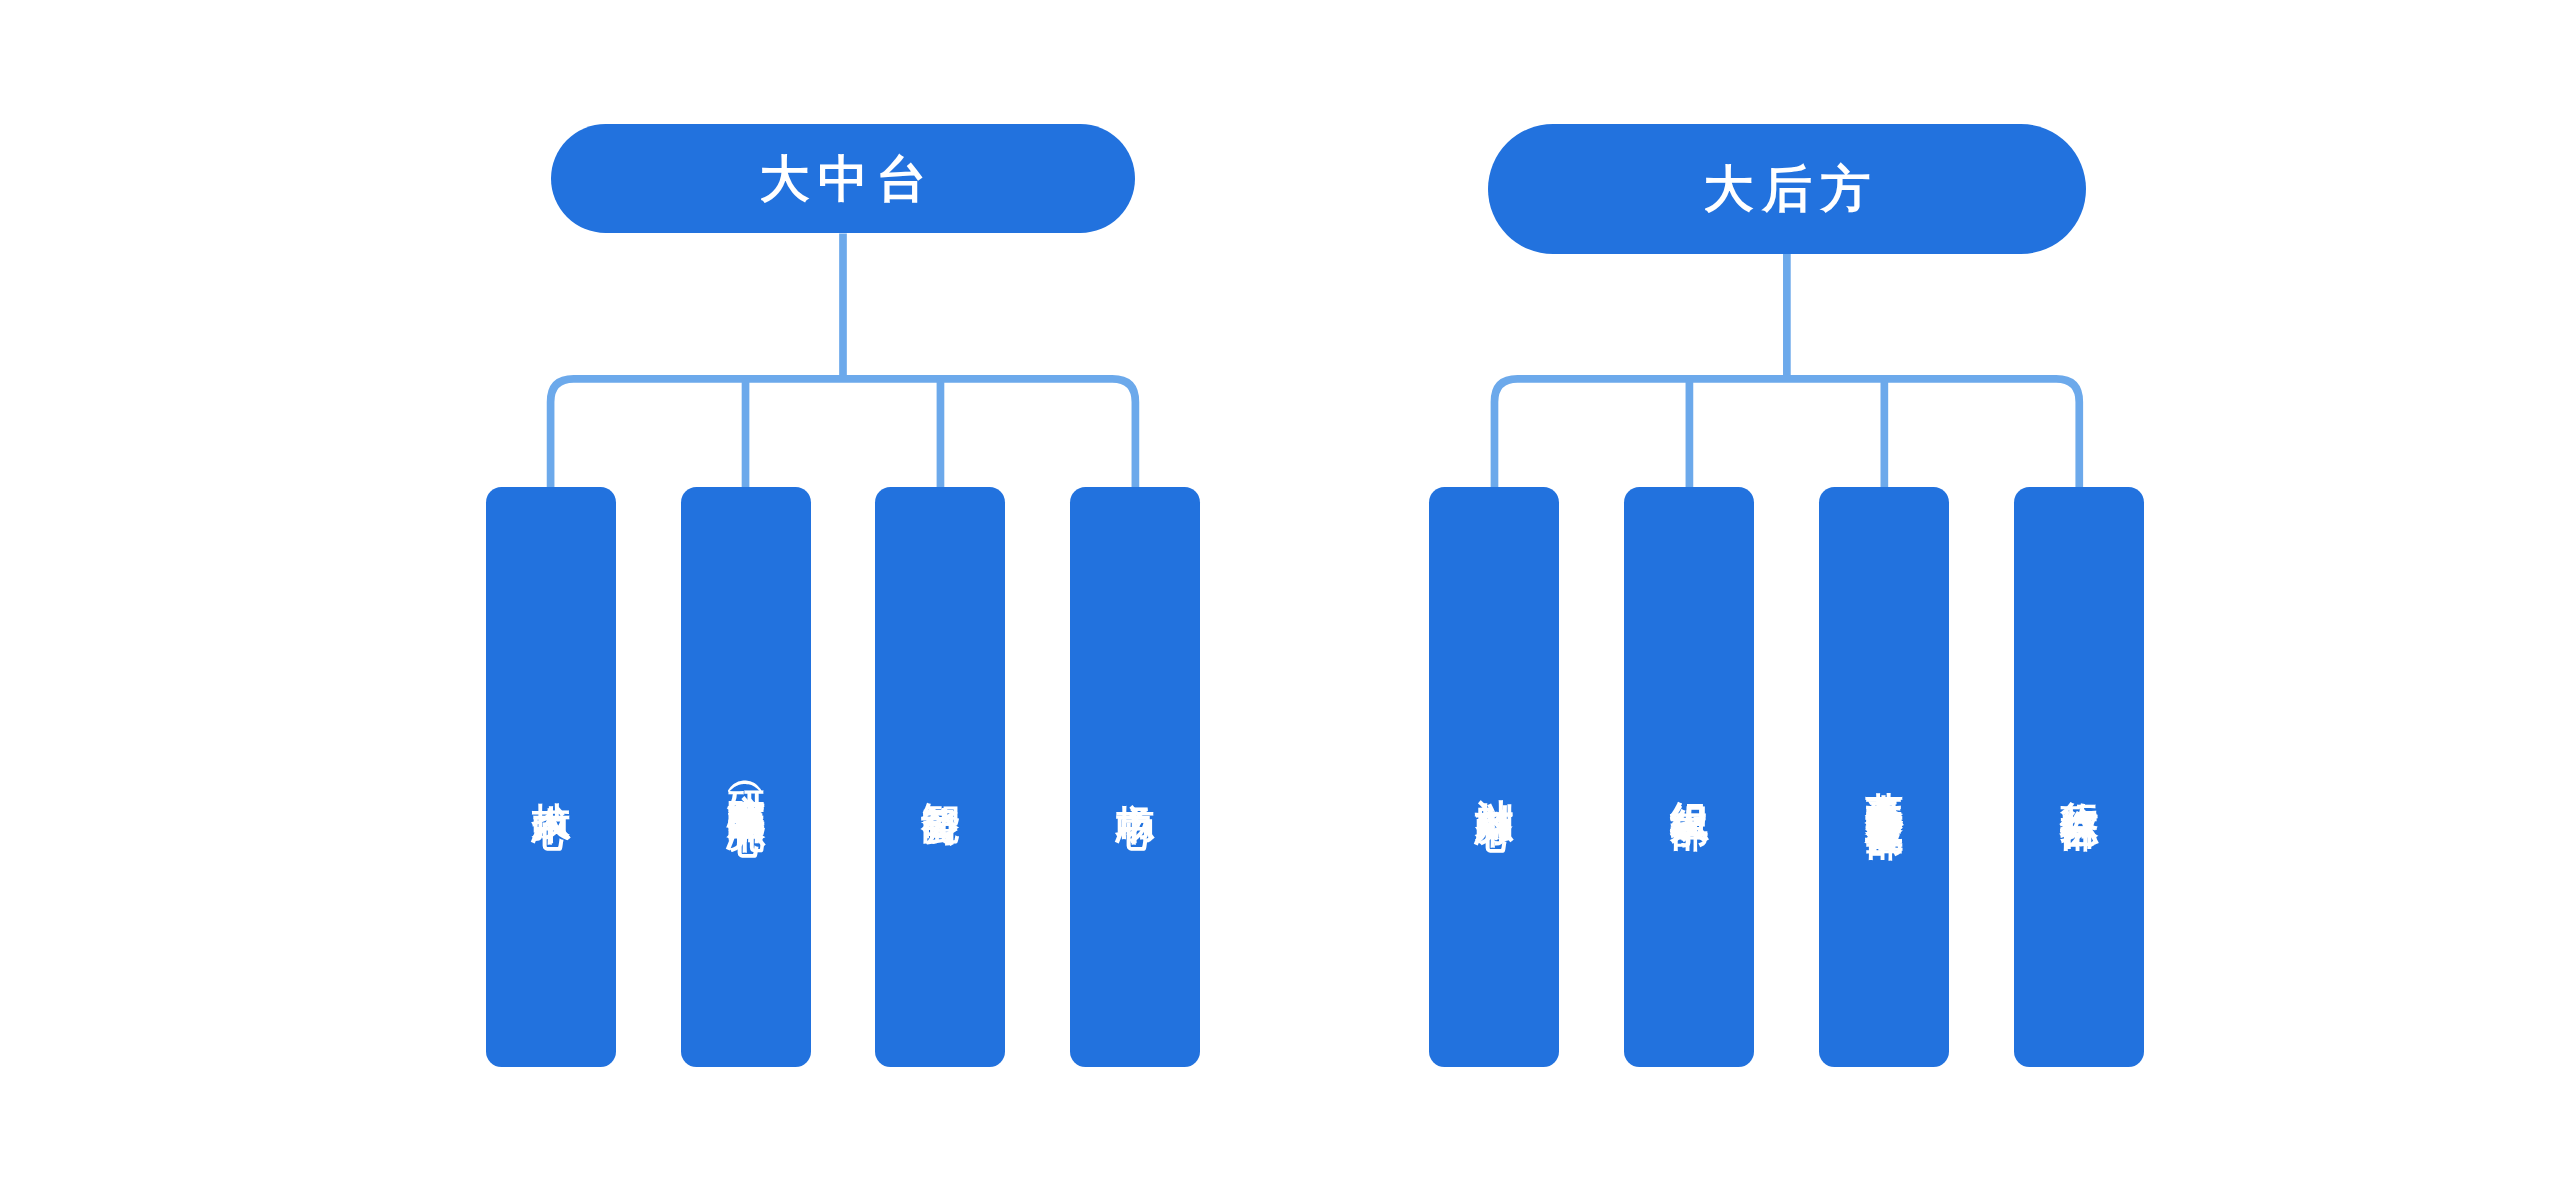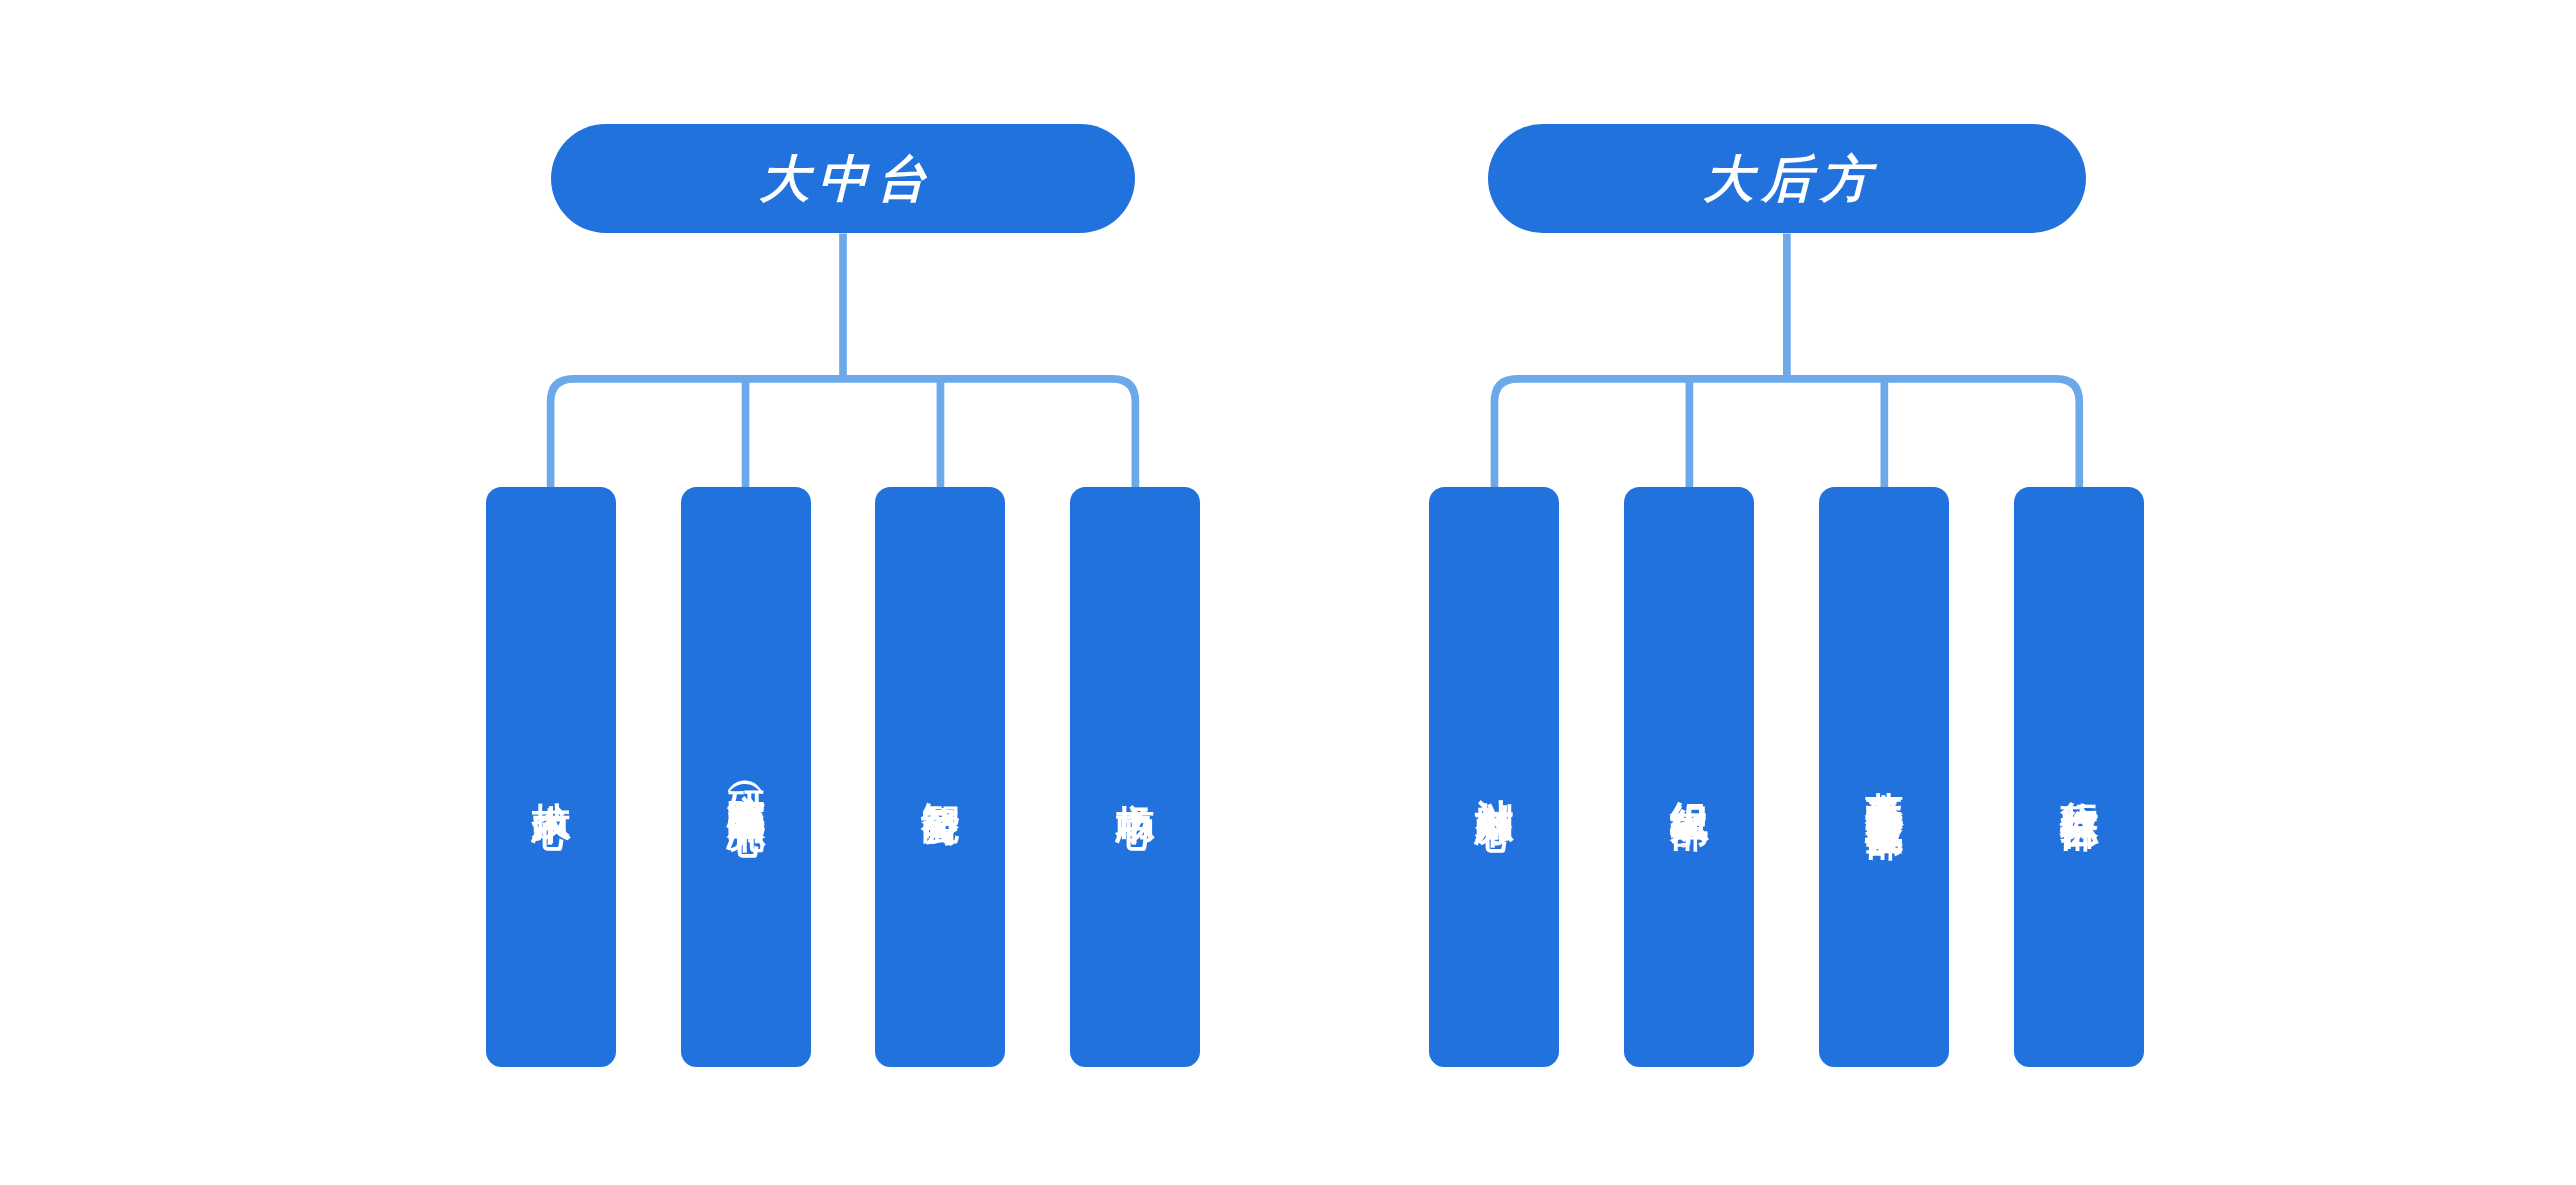--- a/index.html
+++ b/index.html
@@ -43,21 +43,20 @@
     color: #ffffff;
   }
   .pill-label {
     font-size: 50px;
     font-weight: 700;
     letter-spacing: 8.5px;
     text-indent: 8.5px;
     line-height: 1;
     white-space: nowrap;
     color: #ffffff;
-    font-style: italic;
   }
 
   
   .card {
     position: absolute;
     box-sizing: border-box;
     background: #2272DE;
     border-radius: 15.4px;
     display: flex;
     align-items: center;
@@ -118,21 +117,21 @@
   </div>
 
   <div class="card" style="left:875px; top:487px; width:130px; height:580px;">
     <span class="card-label">智能公司</span>
   </div>
 
   <div class="card" style="left:1070px; top:487px; width:130px; height:580px;">
     <span class="card-label">市场中心</span>
   </div>
 
-  <div class="pill" style="left:1488px; top:124px; width:598px; height:109px;">
+  <div class="pill" style="left:1488px; top:124px; width:598px; height:130px;">
     <span class="pill-label">大后方</span>
   </div>
 
   <div class="card" style="left:1429px; top:487px; width:130px; height:580px;">
     <span class="card-label">计划财务中心</span>
   </div>
 
   <div class="card" style="left:1624px; top:487px; width:130px; height:580px;">
     <span class="card-label">组织人事部</span>
   </div>

